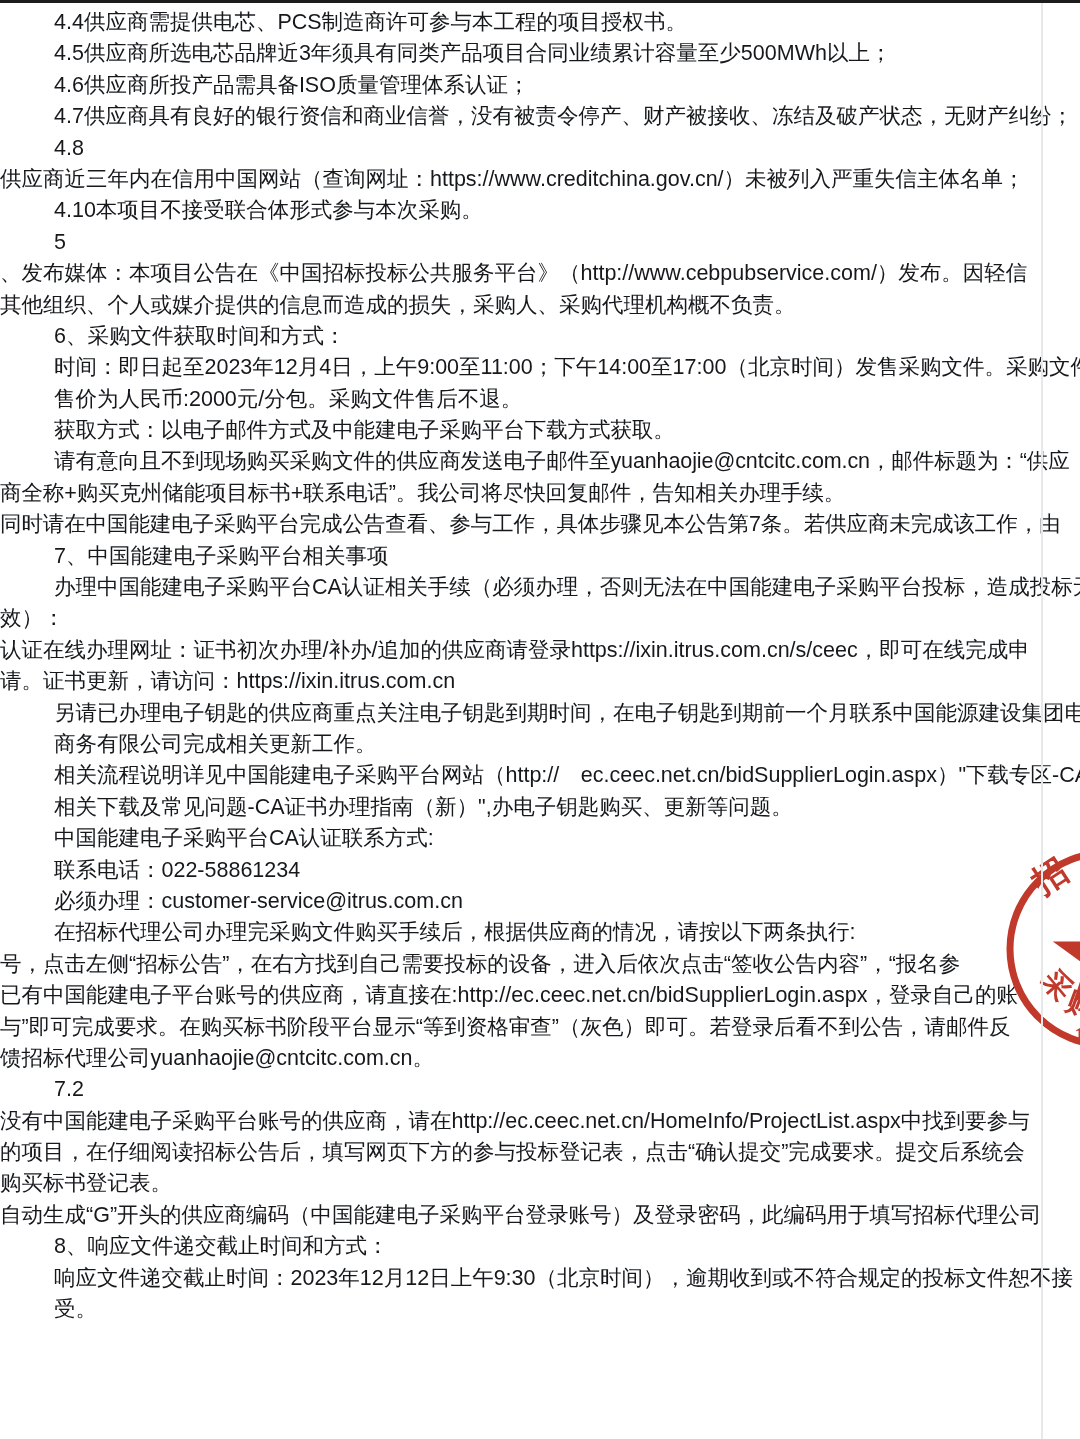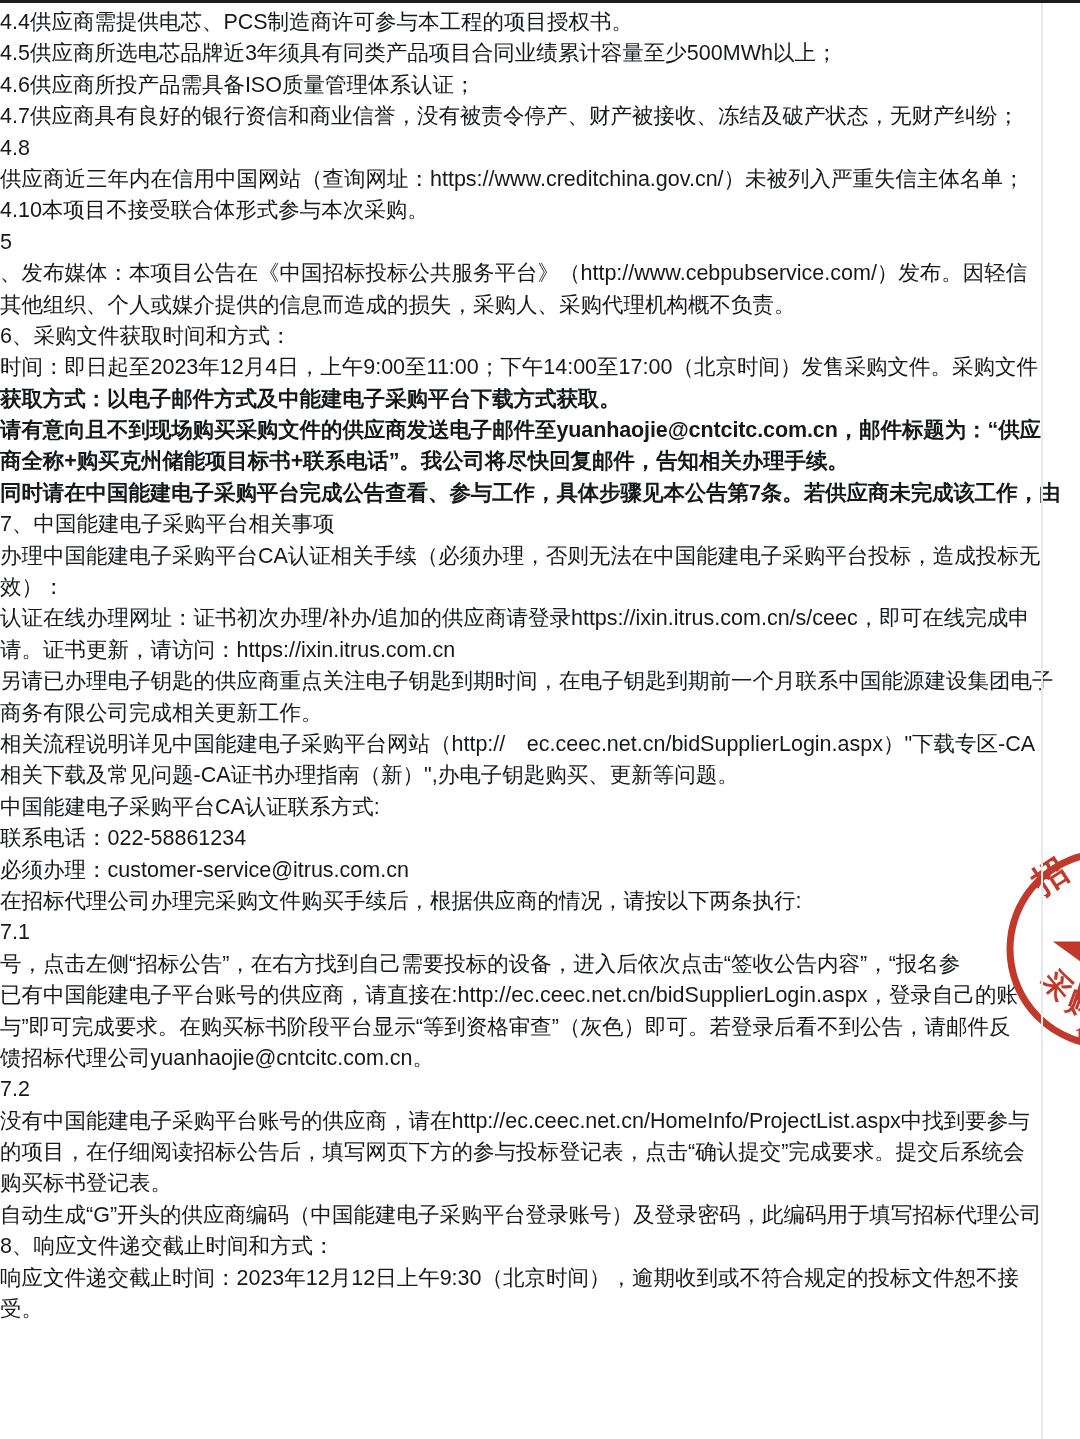--- a/index.html
+++ b/index.html
@@ -46,22 +46,22 @@
   .line {
     position: relative;
     height: 31.4px;
     line-height: 31.4px;
     font-size: 21.5px;
     color: #16181c;
     white-space: nowrap;
     letter-spacing: 0px;
     box-sizing: border-box;
   }
-  .line.indent { }
-  .line.bold { font-weight: bold; letter-spacing: -0.1px; }
+  .line.indent { padding-left: 54px; }
+  .line.bold { font-weight: normal; letter-spacing: -0.1px; }
   .u { text-underline-offset: 2px; }
   
   #seal {
     position: absolute;
     left: 1003px;
     top: 846px;
     width: 206px;
     height: 206px;
     border-radius: 50%;
     z-index: 4;
@@ -113,38 +113,38 @@
       <div class="line indent">4.6供应商所投产品需具备ISO质量管理体系认证；</div>
       <div class="line indent">4.7供应商具有良好的银行资信和商业信誉，没有被责令停产、财产被接收、冻结及破产状态，无财产纠纷；</div>
       <div class="line indent">4.8</div>
       <div class="line">供应商近三年内在信用中国网站（查询网址：https://www.creditchina.gov.cn/）未被列入严重失信主体名单；</div>
       <div class="line indent">4.10本项目不接受联合体形式参与本次采购。</div>
       <div class="line indent">5</div>
       <div class="line">、发布媒体：本项目公告在《中国招标投标公共服务平台》（http://www.cebpubservice.com/）发布。因轻信</div>
       <div class="line">其他组织、个人或媒介提供的信息而造成的损失，采购人、采购代理机构概不负责。</div>
       <div class="line indent">6、采购文件获取时间和方式：</div>
       <div class="line indent">时间：即日起至<span class="u">2023年12月4日</span>，上午<span class="u">9:00至11:00</span>；下午<span class="u">14:00至17:00</span>（北京时间）发售采购文件。采购文件</div>
+      <div class="line indent">售价为人民币:2000元/分包。采购文件售后不退。</div>
       <div class="line indent bold">获取方式：以电子邮件方式及中能建电子采购平台下载方式获取。</div>
       <div class="line indent bold">请有意向且不到现场购买采购文件的供应商发送电子邮件至yuanhaojie@cntcitc.com.cn，邮件标题为：“供应</div>
       <div class="line bold">商全称+购买克州储能项目标书+联系电话”。我公司将尽快回复邮件，告知相关办理手续。</div>
       <div class="line bold">同时请在中国能建电子采购平台完成公告查看、参与工作，具体步骤见本公告第7条。若供应商未完成该工作，由</div>
       <div class="line indent">7、中国能建电子采购平台相关事项</div>
       <div class="line indent">办理中国能建电子采购平台CA认证相关手续（必须办理，否则无法在中国能建电子采购平台投标，造成投标无</div>
       <div class="line">效）：</div>
       <div class="line">认证在线办理网址：证书初次办理/补办/追加的供应商请登录https://ixin.itrus.com.cn/s/ceec，即可在线完成申</div>
       <div class="line">请。证书更新，请访问：https://ixin.itrus.com.cn</div>
       <div class="line indent">另请已办理电子钥匙的供应商重点关注电子钥匙到期时间，在电子钥匙到期前一个月联系中国能源建设集团电子</div>
       <div class="line indent">商务有限公司完成相关更新工作。</div>
       <div class="line indent">相关流程说明详见中国能建电子采购平台网站（http://　ec.ceec.net.cn/bidSupplierLogin.aspx）"下载专区-CA</div>
       <div class="line indent">相关下载及常见问题-CA证书办理指南（新）",办电子钥匙购买、更新等问题。</div>
       <div class="line indent">中国能建电子采购平台CA认证联系方式:</div>
       <div class="line indent">联系电话：022-58861234</div>
       <div class="line indent">必须办理：customer-service@itrus.com.cn</div>
       <div class="line indent">在招标代理公司办理完采购文件购买手续后，根据供应商的情况，请按以下两条执行:</div>
-      <div class="line indent">7.1</div>
       <div class="line">号，点击左侧“招标公告”，在右方找到自己需要投标的设备，进入后依次点击“签收公告内容”，“报名参</div>
       <div class="line">已有中国能建电子平台账号的供应商，请直接在:http://ec.ceec.net.cn/bidSupplierLogin.aspx，登录自己的账</div>
       <div class="line">与”即可完成要求。在购买标书阶段平台显示“等到资格审查”（灰色）即可。若登录后看不到公告，请邮件反</div>
       <div class="line">馈招标代理公司yuanhaojie@cntcitc.com.cn。</div>
       <div class="line indent">7.2</div>
       <div class="line">没有中国能建电子采购平台账号的供应商，请在http://ec.ceec.net.cn/HomeInfo/ProjectList.aspx中找到要参与</div>
       <div class="line">的项目，在仔细阅读招标公告后，填写网页下方的参与投标登记表，点击“确认提交”完成要求。提交后系统会</div>
       <div class="line">购买标书登记表。</div>
       <div class="line">自动生成“G”开头的供应商编码（中国能建电子采购平台登录账号）及登录密码，此编码用于填写招标代理公司</div>
       <div class="line indent">8、响应文件递交截止时间和方式：</div>

